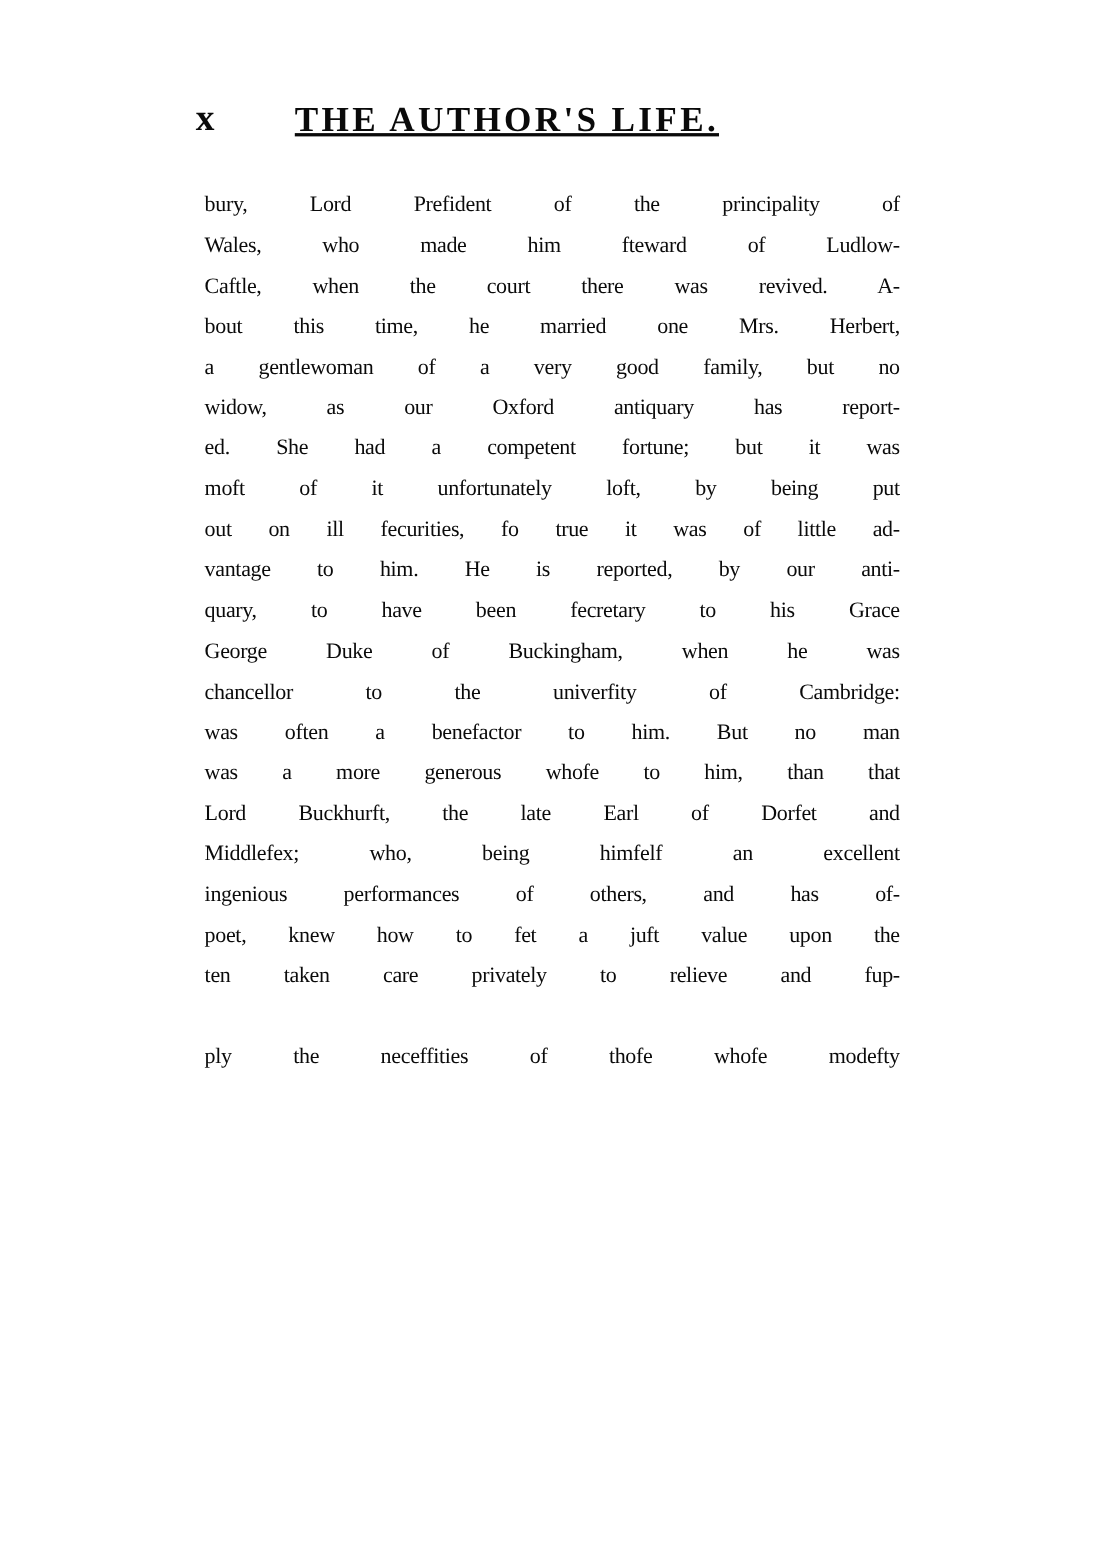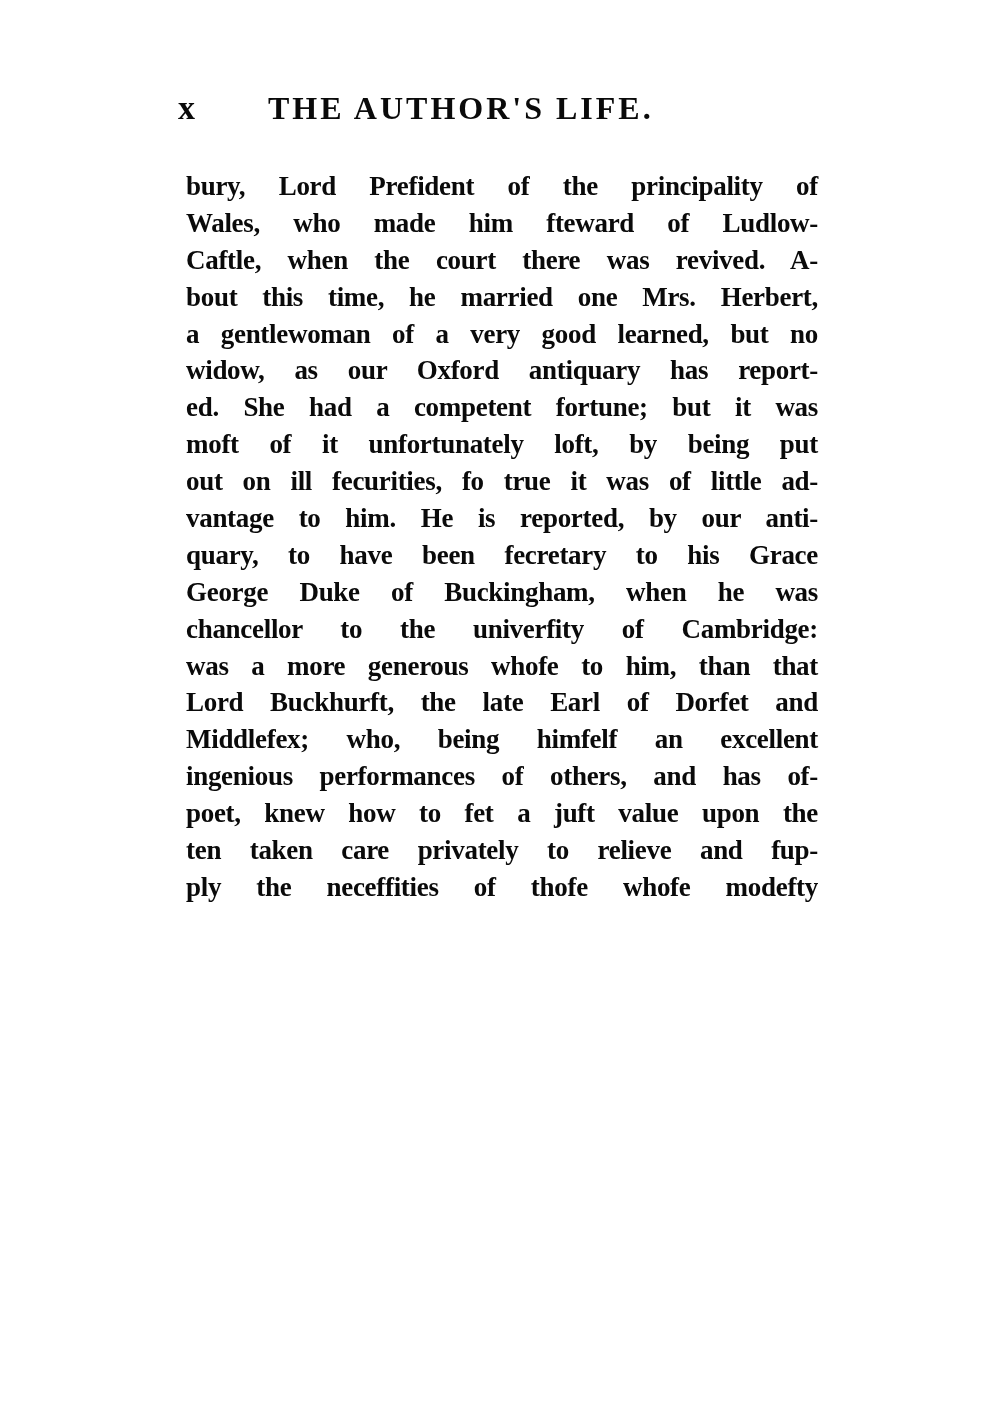--- a/index.html
+++ b/index.html
@@ -40,68 +40,71 @@
     }
     .header-title {
       position: absolute;
       left: 90px;
       top: 0;
       font-size: 32px;
       font-weight: bold;
       letter-spacing: 3px;
       line-height: 44px;
       white-space: nowrap;
+      text-decoration: underline;
     }
     .body-text {
       position: absolute;
       left: 186px;
       top: 168px;
       width: 632px;
     }
     .line {
       display: block;
       height: 36.9px;
       line-height: 36.9px;
-      font-size: 27px;
-      font-weight: bold;
+      font-size: 20px;
+      font-weight: normal;
       text-align: justify;
       text-align-last: justify;
       white-space: nowrap;
       overflow: visible;
       word-spacing: -1px;
       letter-spacing: -0.3px;
     }
     .line.last {
       text-align-last: justify;
+      margin-top: 36px;
     }
   </style>
 </head>
 <body>
 
 <div class="page">
 
   <div class="running-head">
     <span class="page-number">x</span>
     <span class="header-title">THE AUTHOR'S LIFE.</span>
   </div>
 
   <div class="body-text">
     <span class="line">bury, Lord Prefident of the principality of</span>
     <span class="line">Wales, who made him fteward of Ludlow-</span>
     <span class="line">Caftle, when the court there was revived. A-</span>
     <span class="line">bout this time, he married one Mrs. Herbert,</span>
-    <span class="line">a gentlewoman of a very good learned, but no</span>
+    <span class="line">a gentlewoman of a very good family, but no</span>
     <span class="line">widow, as our Oxford antiquary has report-</span>
     <span class="line">ed. She had a competent fortune; but it was</span>
     <span class="line">moft of it unfortunately loft, by being put</span>
     <span class="line">out on ill fecurities, fo true it was of little ad-</span>
     <span class="line">vantage to him. He is reported, by our anti-</span>
     <span class="line">quary, to have been fecretary to his Grace</span>
     <span class="line">George Duke of Buckingham, when he was</span>
     <span class="line">chancellor to the univerfity of Cambridge:</span>
+    <span class="line">was often a benefactor to him. But no man</span>
     <span class="line">was a more generous whofe to him, than that</span>
     <span class="line">Lord Buckhurft, the late Earl of Dorfet and</span>
     <span class="line">Middlefex; who, being himfelf an excellent</span>
     <span class="line">ingenious performances of others, and has of-</span>
     <span class="line">poet, knew how to fet a juft value upon the</span>
     <span class="line">ten taken care privately to relieve and fup-</span>
     <span class="line last">ply the neceffities of thofe whofe modefty</span>
   </div>
 
 </div>

